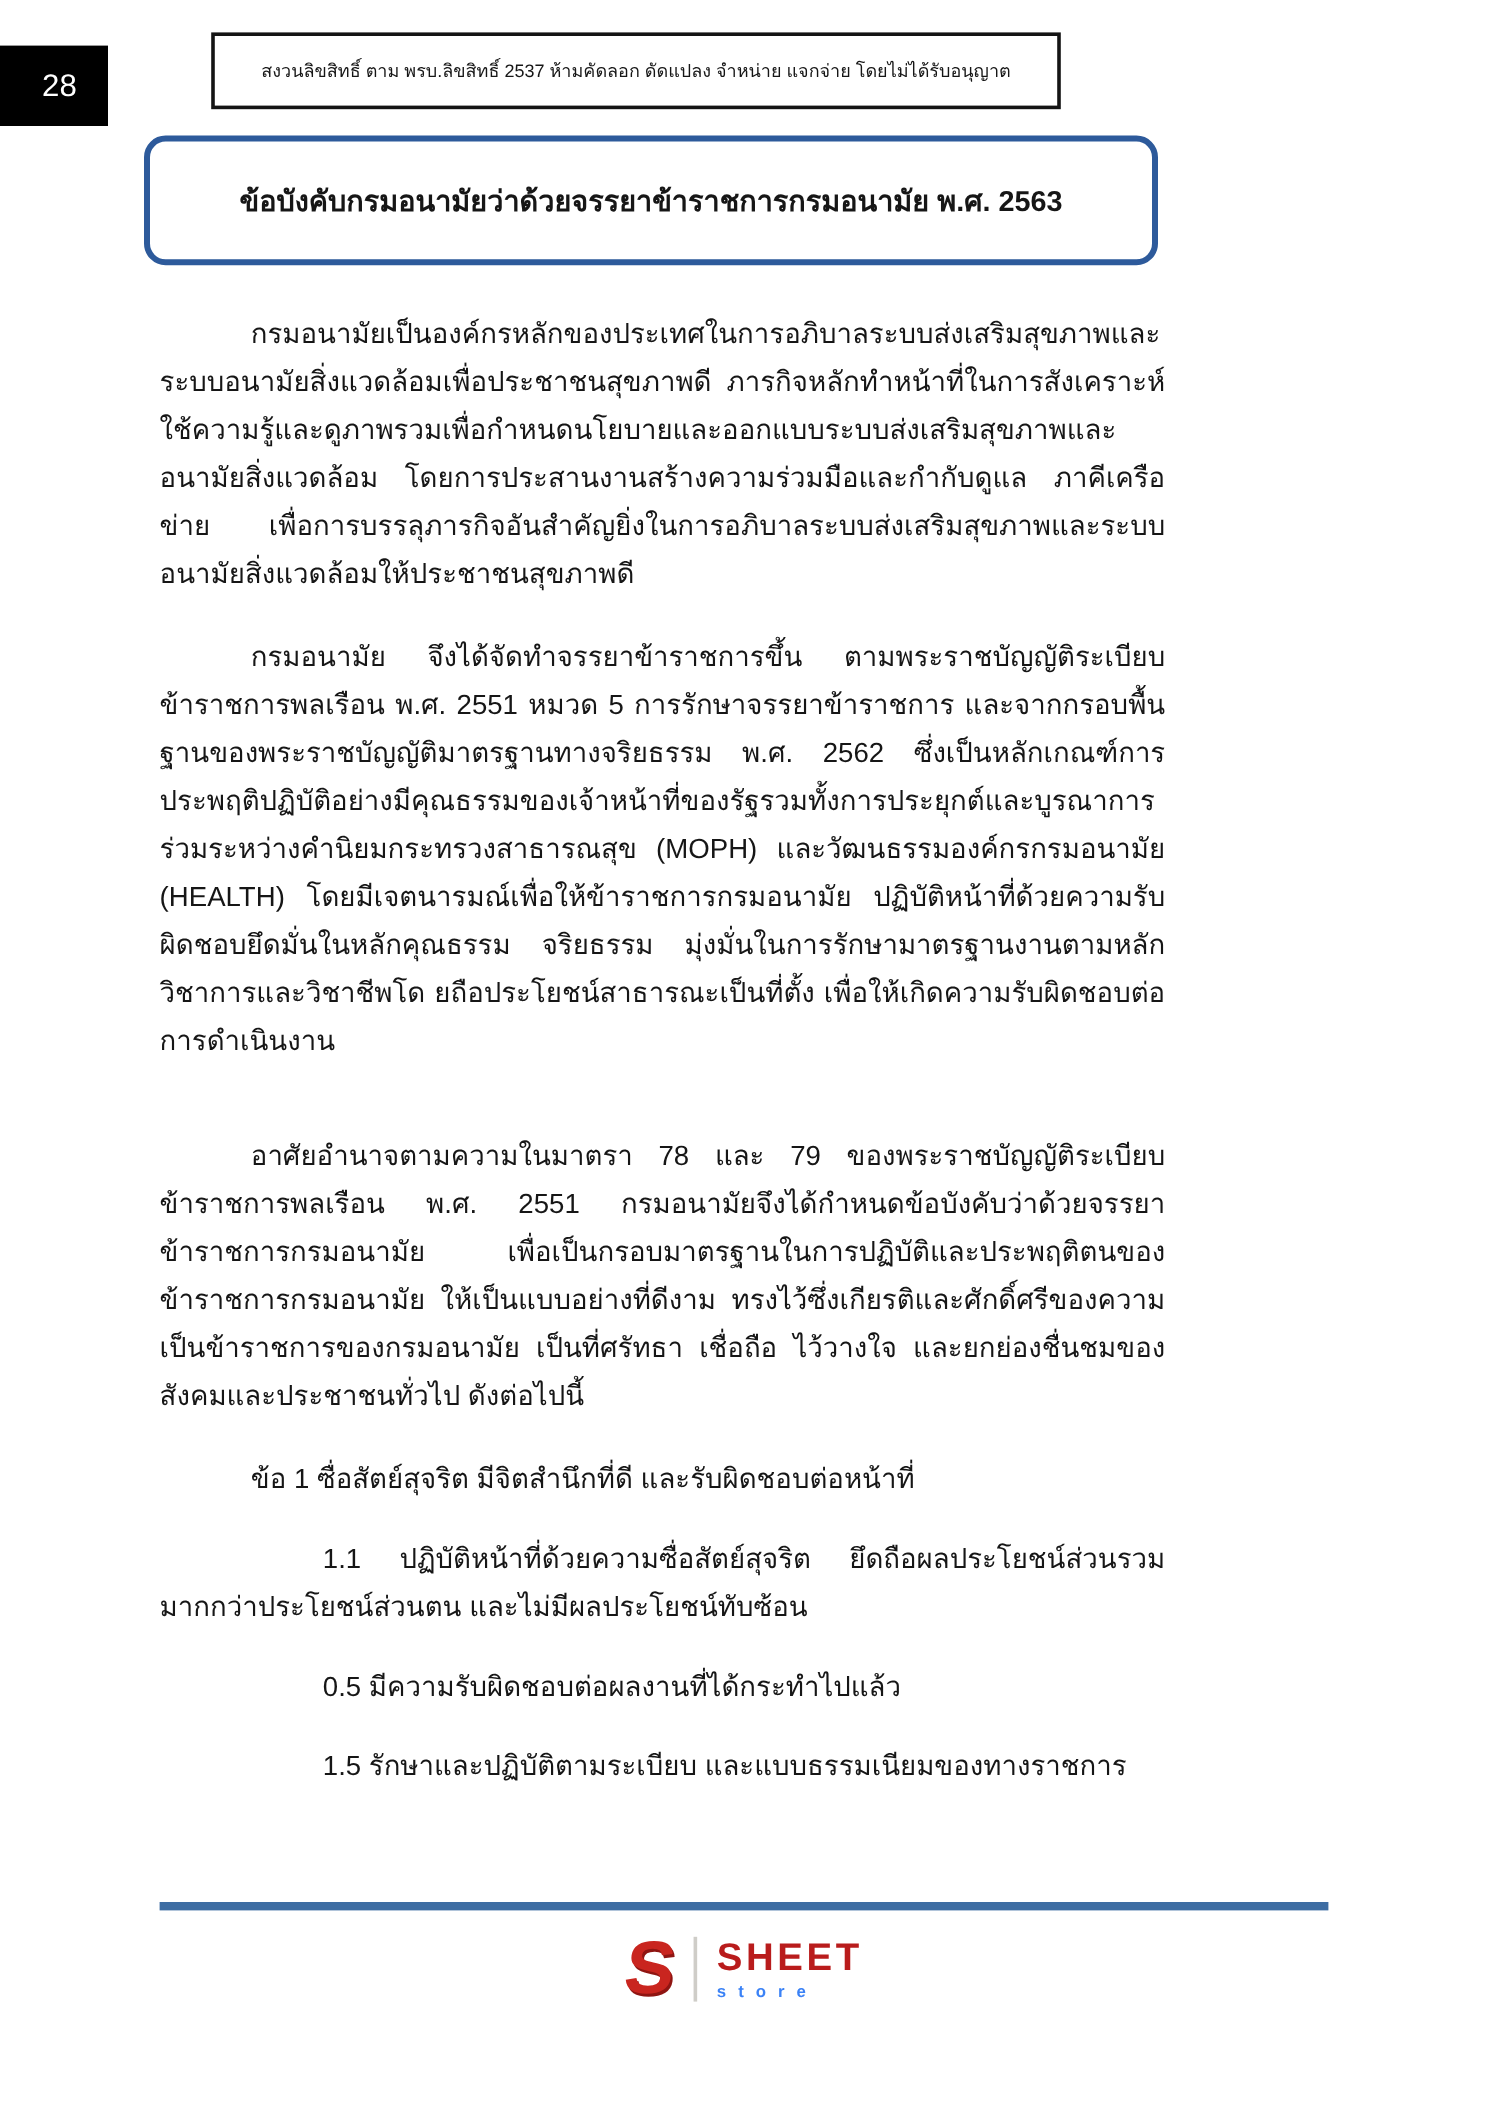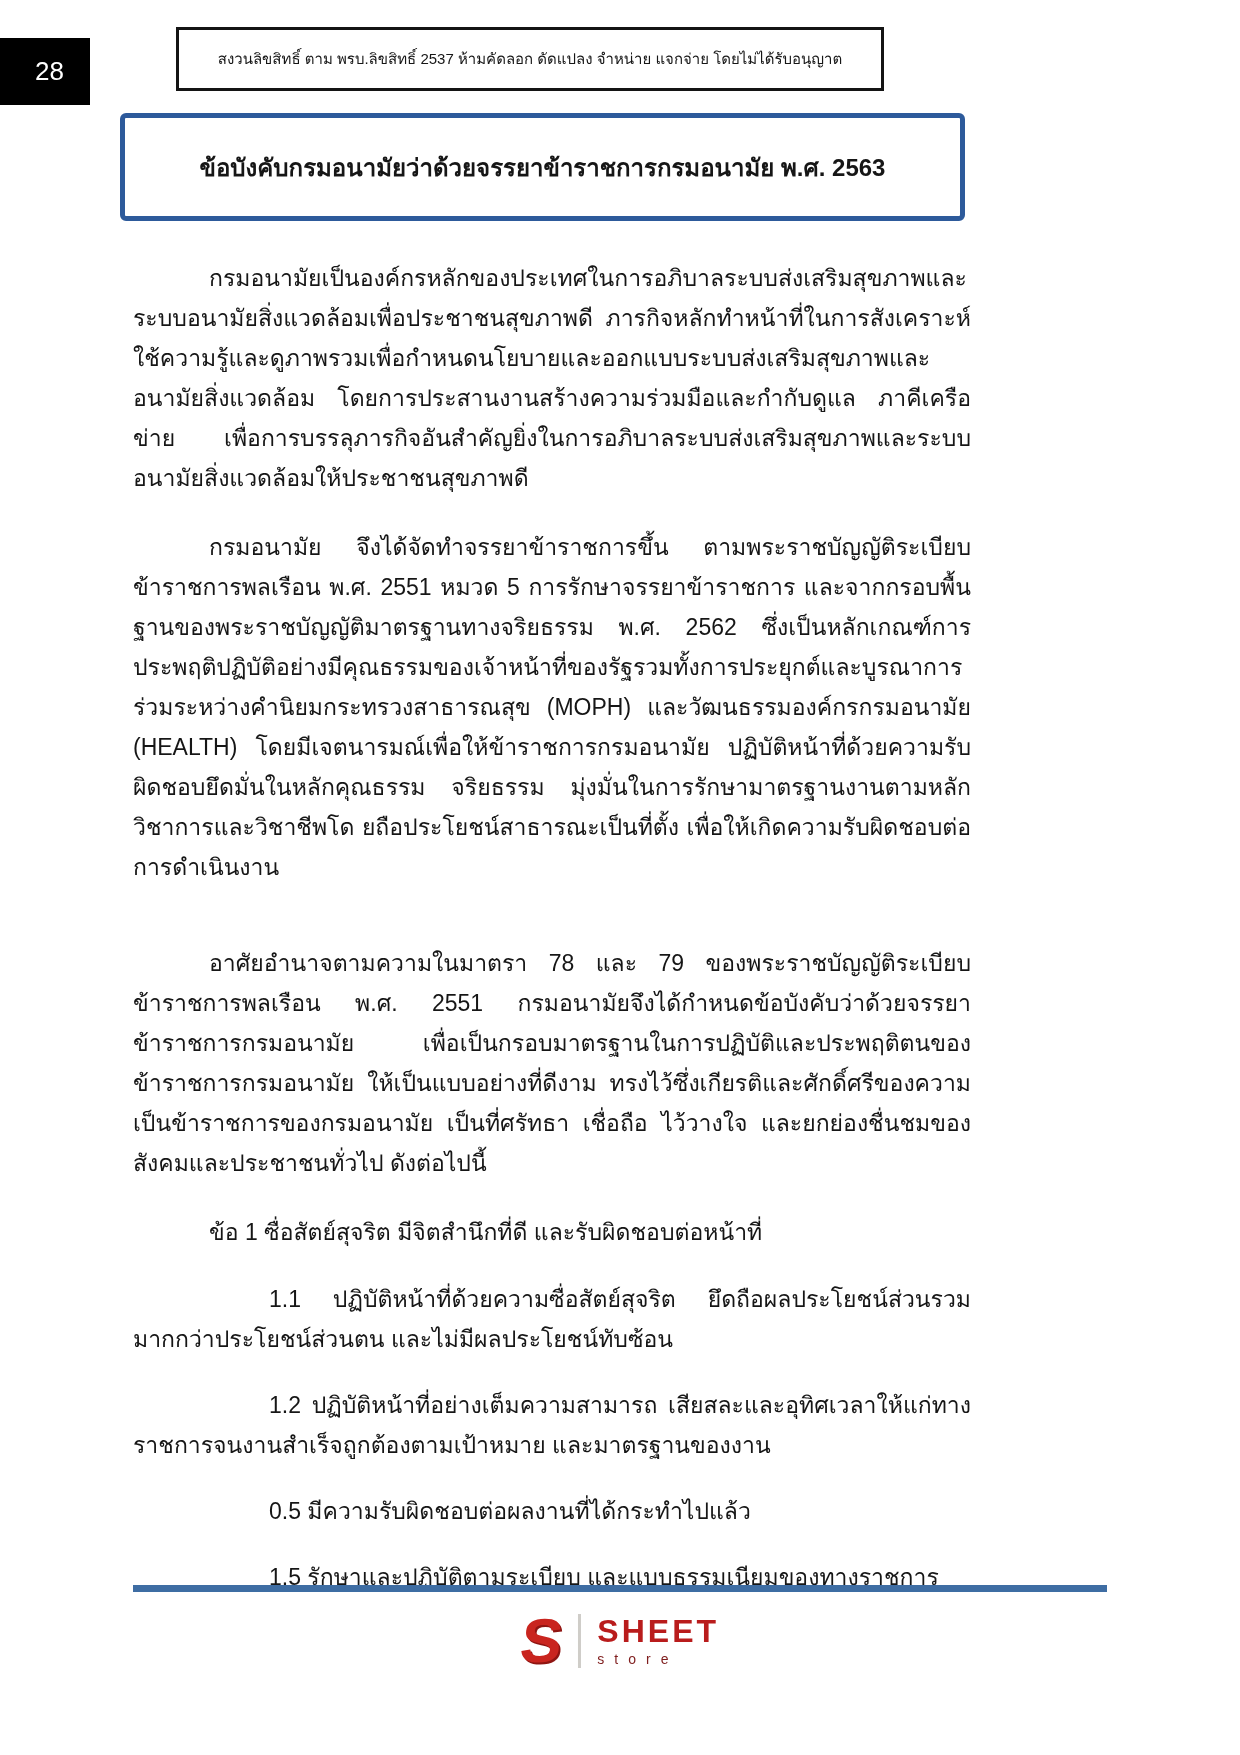--- a/index.html
+++ b/index.html
@@ -38,21 +38,21 @@
     justify-content: center;
     font-size: 15px;
     white-space: nowrap;
   }
   
   .title-box {
     position: absolute;
     left: 120px; top: 113px;
     width: 845px; height: 108px;
     border: 5px solid #2d5a9b;
-    border-radius: 6px;
+    border-radius: 18px;
     box-sizing: border-box;
     display: flex;
     align-items: center;
     justify-content: center;
     font-size: 24px;
     font-weight: bold;
     text-align: left;
     padding: 0 30px;
   }
   
@@ -102,22 +102,23 @@
   .brand {
     font-size: 32px;
     font-weight: bold;
     letter-spacing: 3px;
     color: #b91c1c;
     line-height: 1.05;
   }
   .sub {
     font-size: 14px;
     letter-spacing: 10px;
-    color: #7f1d1d;
+    color: #3b82f6;
     margin-top: 3px;
+    font-weight: bold;
   }
 </style>
 </head>
 <body>
 
 <div class="page">
 
   <div class="pageno">
     <span>28</span>
   </div>
@@ -129,21 +130,20 @@
   <div class="title-box">
     <span>ข้อบังคับกรมอนามัยว่าด้วยจรรยาข้าราชการกรมอนามัย พ.ศ. 2563</span>
   </div>
 
   <div class="body-text">
     <p>กรมอนามัยเป็นองค์กรหลักของประเทศในการอภิบาลระบบส่งเสริมสุขภาพและระบบอนามัยสิ่งแวดล้อมเพื่อประชาชนสุขภาพดี ภารกิจหลักทำหน้าที่ในการสังเคราะห์ ใช้ความรู้และดูภาพรวมเพื่อกำหนดนโยบายและออกแบบระบบส่งเสริมสุขภาพและอนามัยสิ่งแวดล้อม โดยการประสานงานสร้างความร่วมมือและกำกับดูแล ภาคีเครือข่าย เพื่อการบรรลุภารกิจอันสำคัญยิ่งในการอภิบาลระบบส่งเสริมสุขภาพและระบบอนามัยสิ่งแวดล้อมให้ประชาชนสุขภาพดี</p>
     <p>กรมอนามัย จึงได้จัดทำจรรยาข้าราชการขึ้น ตามพระราชบัญญัติระเบียบข้าราชการพลเรือน พ.ศ. 2551 หมวด 5 การรักษาจรรยาข้าราชการ และจากกรอบพื้นฐานของพระราชบัญญัติมาตรฐานทางจริยธรรม พ.ศ. 2562 ซึ่งเป็นหลักเกณฑ์การประพฤติปฏิบัติอย่างมีคุณธรรมของเจ้าหน้าที่ของรัฐรวมทั้งการประยุกต์และบูรณาการร่วมระหว่างคำนิยมกระทรวงสาธารณสุข (MOPH) และวัฒนธรรมองค์กรกรมอนามัย (HEALTH) โดยมีเจตนารมณ์เพื่อให้ข้าราชการกรมอนามัย ปฏิบัติหน้าที่ด้วยความรับผิดชอบยึดมั่นในหลักคุณธรรม จริยธรรม มุ่งมั่นในการรักษามาตรฐานงานตามหลักวิชาการและวิชาชีพโด ยถือประโยชน์สาธารณะเป็นที่ตั้ง เพื่อให้เกิดความรับผิดชอบต่อการดำเนินงาน</p>
     <p class="gap-before">อาศัยอำนาจตามความในมาตรา 78 และ 79 ของพระราชบัญญัติระเบียบข้าราชการพลเรือน พ.ศ. 2551 กรมอนามัยจึงได้กำหนดข้อบังคับว่าด้วยจรรยาข้าราชการกรมอนามัย เพื่อเป็นกรอบมาตรฐานในการปฏิบัติและประพฤติตนของข้าราชการกรมอนามัย ให้เป็นแบบอย่างที่ดีงาม ทรงไว้ซึ่งเกียรติและศักดิ์ศรีของความเป็นข้าราชการของกรมอนามัย เป็นที่ศรัทธา เชื่อถือ ไว้วางใจ และยกย่องชื่นชมของสังคมและประชาชนทั่วไป ดังต่อไปนี้</p>
     <p class="heading">ข้อ 1 ซื่อสัตย์สุจริต มีจิตสำนึกที่ดี และรับผิดชอบต่อหน้าที่</p>
     <p class="item">1.1 ปฏิบัติหน้าที่ด้วยความซื่อสัตย์สุจริต ยึดถือผลประโยชน์ส่วนรวมมากกว่าประโยชน์ส่วนตน และไม่มีผลประโยชน์ทับซ้อน</p>
-    <p class="item">1.2 ปฏิบัติหน้าที่อย่างเต็มความสามารถ เสียสละและอุทิศเวลาให้แก่ทางราชการจนงานสำเร็จถูกต้องตามเป้าหมาย และมาตรฐานของงาน</p>
     <p class="item single">0.5 มีความรับผิดชอบต่อผลงานที่ได้กระทำไปแล้ว</p>
     <p class="item single">1.5 รักษาและปฏิบัติตามระเบียบ และแบบธรรมเนียมของทางราชการ</p>
   </div>
 
   <div class="footer-line"></div>
 
   <div class="logo">
     <span class="logo-s">S</span>
     <span class="logo-bar"></span>
     <div class="logo-text">

